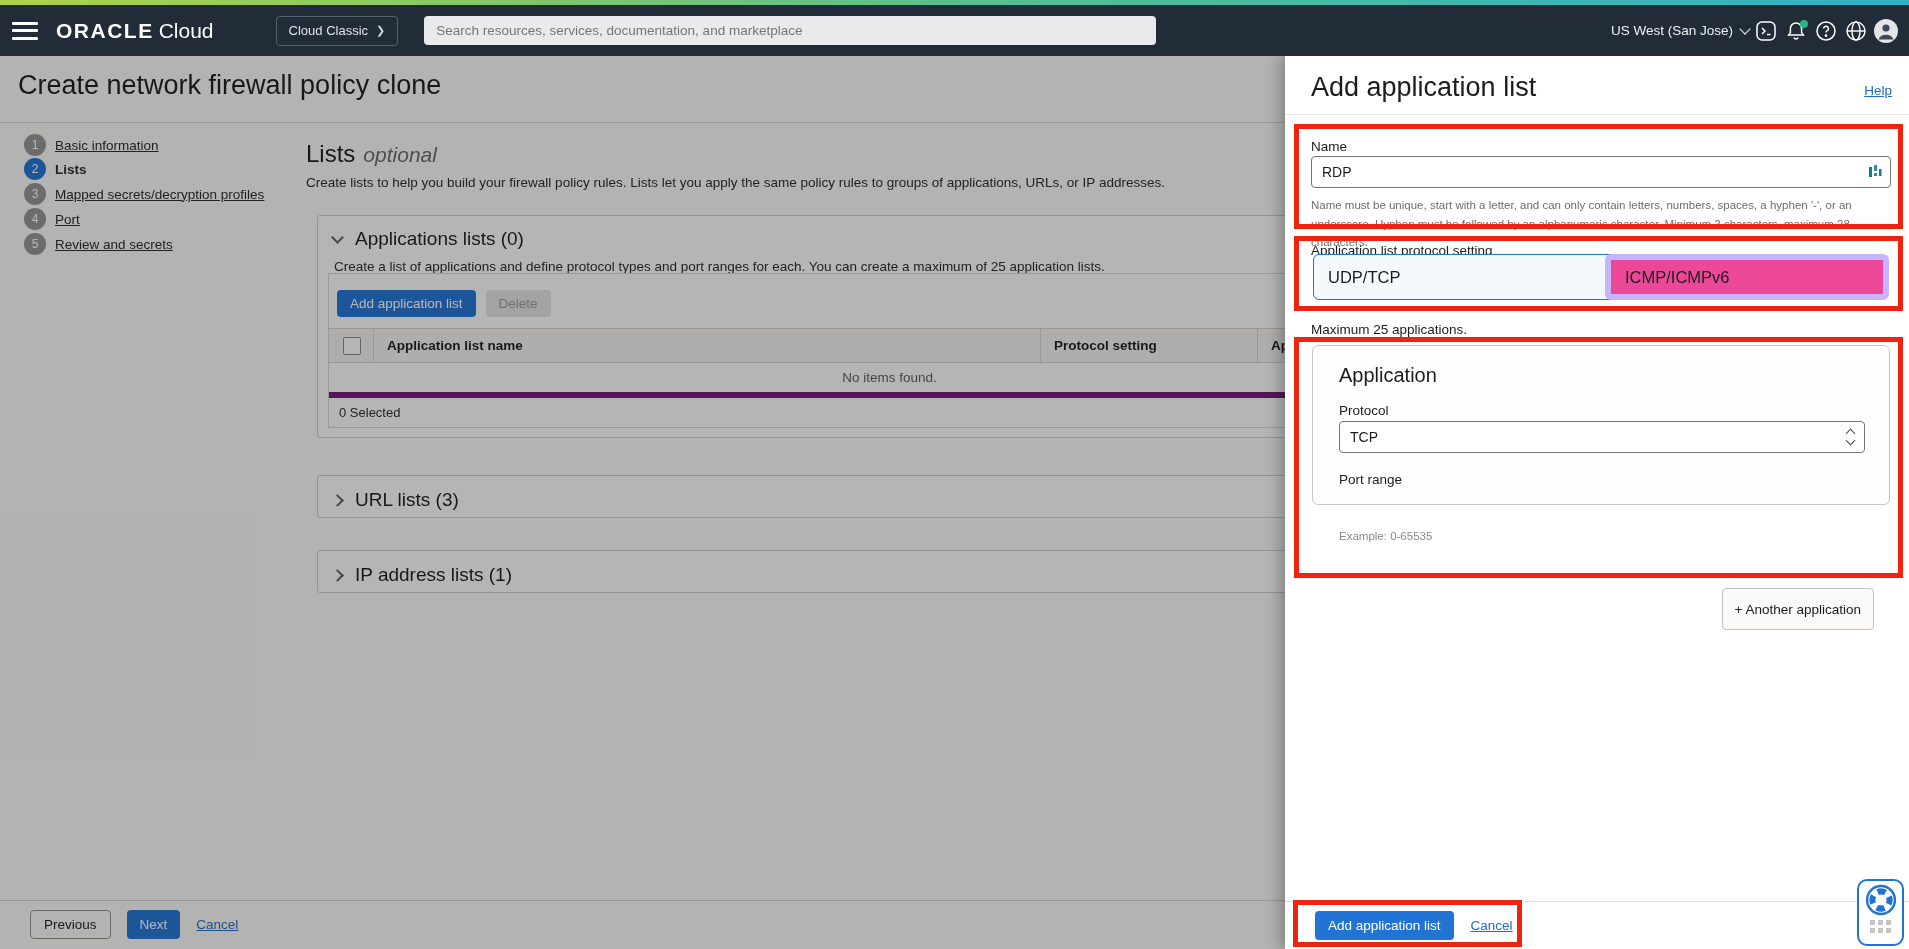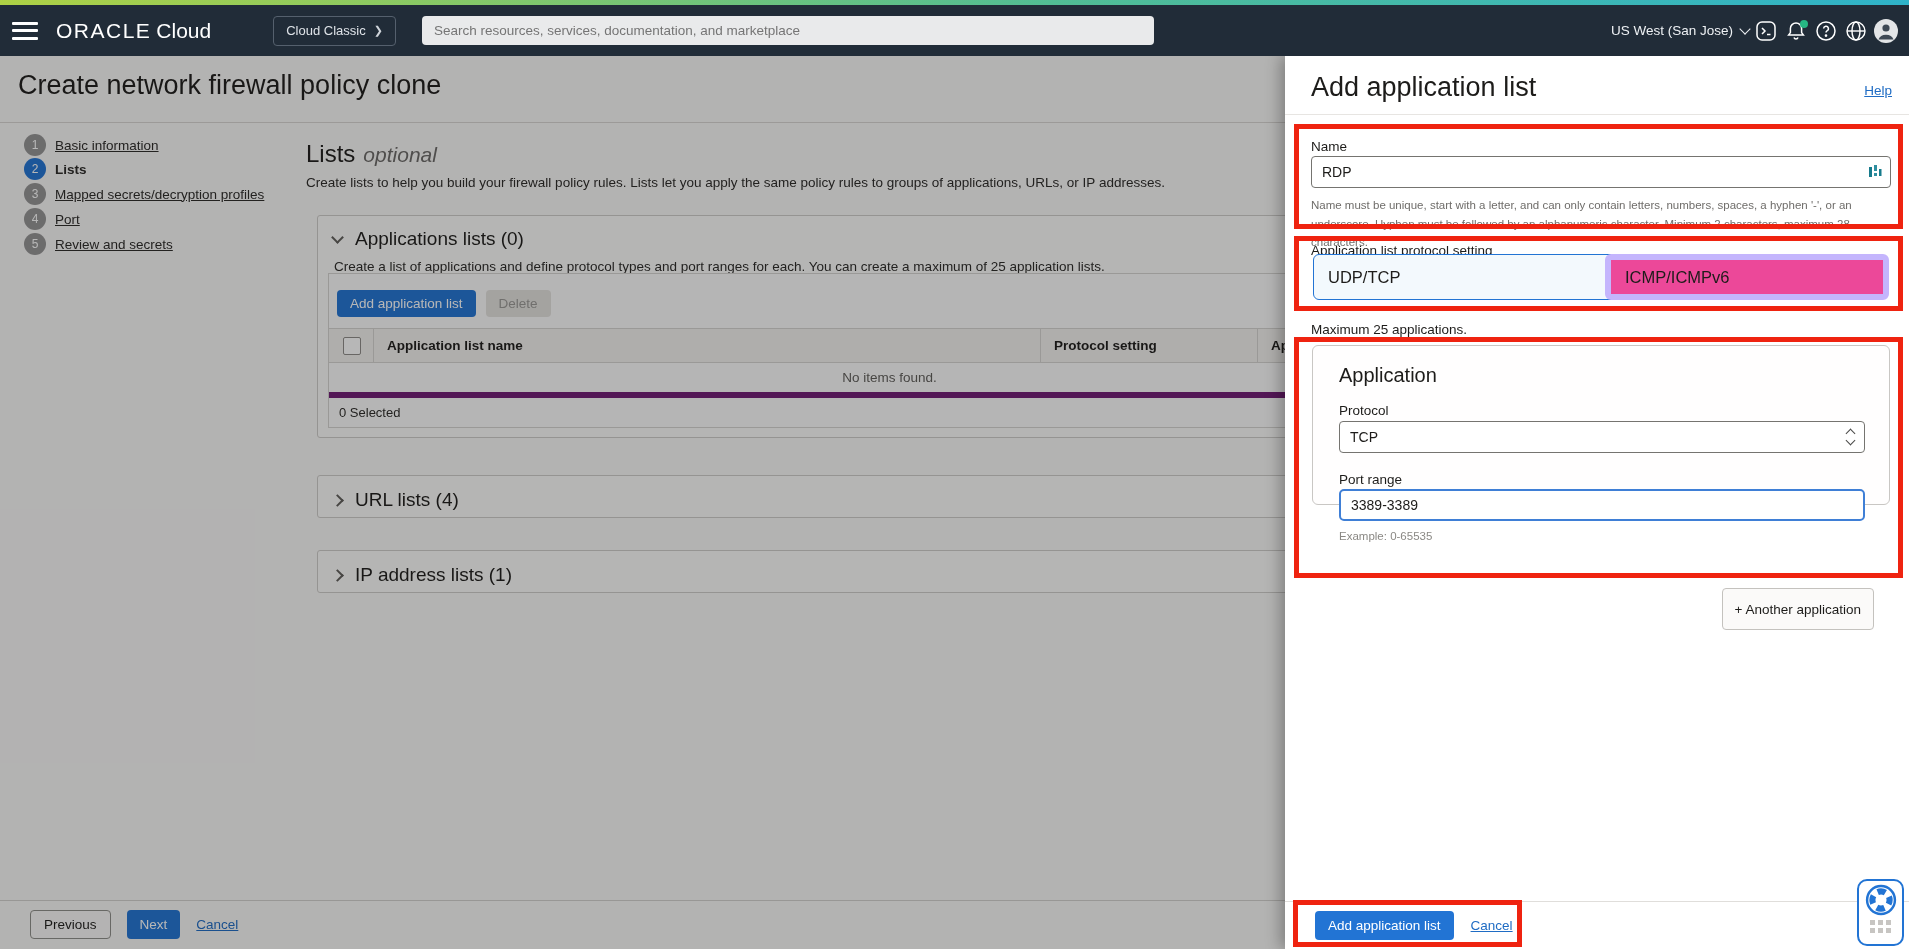--- a/index.html
+++ b/index.html
@@ -9,21 +9,21 @@
 
   
   .topstrip { position:absolute; left:0; top:0; width:100%; height:5px;
     background:linear-gradient(90deg,#aed145 0%, #52bd94 55%, #2fb3c9 100%); }
   .topbar { position:absolute; left:0; top:5px; width:100%; height:51px; background:#212c38;
     display:flex; align-items:center; z-index:15; }
   .hamburger { width:26px; height:18px; margin-left:12px; display:flex; flex-direction:column;
     justify-content:space-between; cursor:pointer; }
   .hamburger span { display:block; height:3px; background:#ffffff; border-radius:1px; }
   .brand { margin-left:18px; color:#fff; font-size:21px; white-space:nowrap; }
-  .brand b { font-weight:400; letter-spacing:1.5px;margin-top:44px; }
+  .brand b { font-weight:700; letter-spacing:1.5px;margin-top:44px; }
   .brand .lt { font-weight:300; margin-left:5px; }
   .pill { margin-left:62px; height:30px; border:1px solid #55606d; border-radius:4px; color:#dfe3e8;
     font-size:13px; display:flex; align-items:center; padding:0 12px; gap:8px; cursor:pointer; white-space:nowrap; }
   .pill .chev { font-size:11px; color:#cfd4da; }
   .searchbox { margin-left:26px; width:732px; height:29px; background:#e9eaeb; border:none; border-radius:4px;
     font-size:13.5px; color:#3a3a3a; padding:0 12px; font-family:inherit; }
   .tb-right { position:absolute; right:10px; top:0; height:51px; display:flex; align-items:center; gap:4px; }
   .region { color:#eef1f4; font-size:13.5px; display:flex; align-items:center; gap:8px; cursor:pointer; white-space:nowrap; }
   .csschev { display:inline-block; width:8px; height:8px; border-right:1.6px solid #eef1f4;
     border-bottom:1.6px solid #eef1f4; transform:rotate(45deg); margin-top:-4px; }
@@ -235,21 +235,21 @@
             <span class="th-label" style="left:942px">Applications</span>
           </div>
           <div class="empty-row">No items found.</div>
           <div class="tfoot">0 Selected</div>
         </div>
       </div>
 
       <div class="card" style="top:419px; height:43px;">
         <div class="card-head" style="padding-top:13px">
           <i class="sec-chev closed"></i>
-          <span class="card-title">URL lists (4)</span>
+          <span class="card-title">URL lists (3)</span>
         </div>
       </div>
 
       <div class="card" style="top:494px; height:43px;">
         <div class="card-head" style="padding-top:13px">
           <i class="sec-chev closed"></i>
           <span class="card-title">IP address lists (1)</span>
         </div>
       </div>
     </div>
@@ -288,21 +288,20 @@
       <div style="position:absolute; left:26px; top:18px; font-size:20px; color:#1d1c1a;">Application</div>
       <span class="flabel" style="left:26px; top:57px;">Protocol</span>
       <div class="selectbox">
         <span>TCP</span>
         <span class="stepper">
             <i class="up"></i>
             <i class="dn"></i>
           </span>
       </div>
       <span class="flabel" style="left:26px; top:126px;">Port range</span>
-      <input class="tinput port-input" value="3389-3389" style="">
       <div class="example">Example: 0-65535</div>
     </div>
 
     <button class="btn btn-another">+ Another application</button>
 
     <div class="panel-footer">
       <div class="pf-btns">
         <button class="btn btn-primary" style="height:29px">Add application list</button>
         <a class="link">Cancel</a>
       </div>

